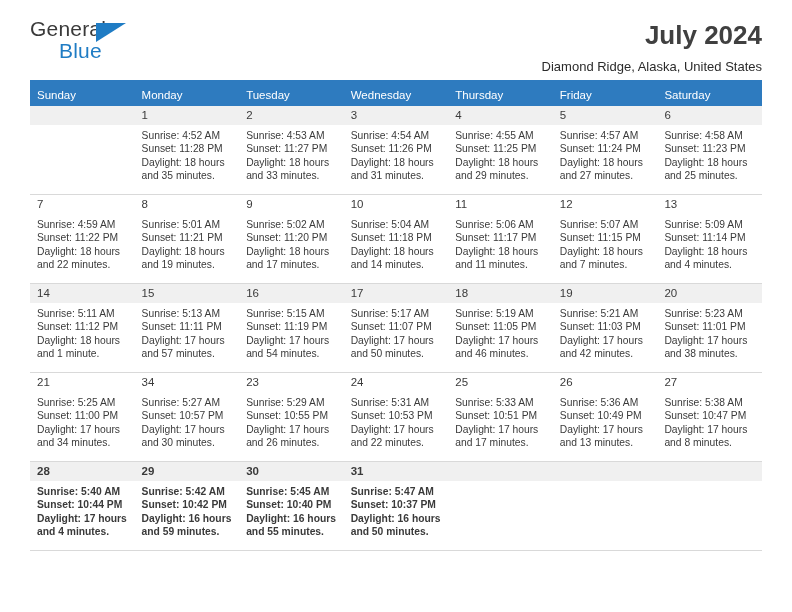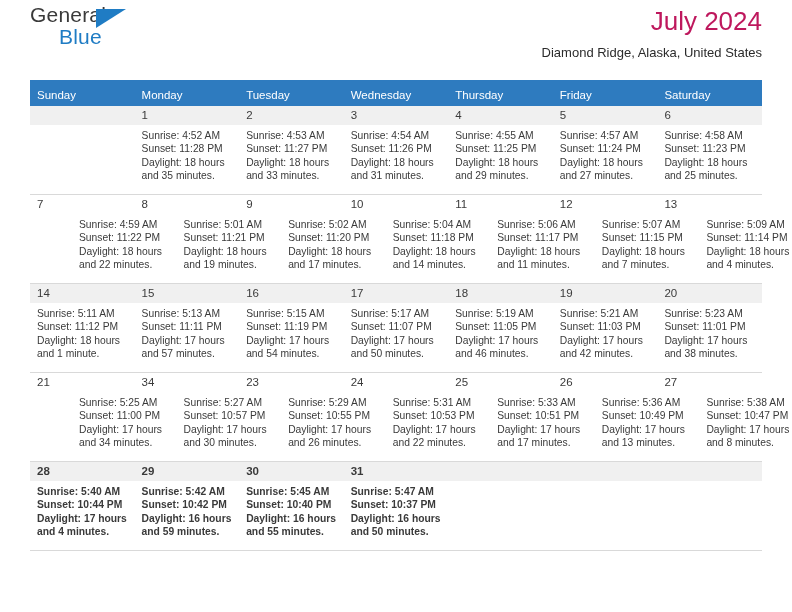--- a/index.html
+++ b/index.html
@@ -21,21 +21,21 @@
     box-sizing: border-box;
     padding: 0 30px;
   }
 
   
   .header {
     display: flex;
     align-items: flex-start;
     justify-content: space-between;
     height: 72px;
-    padding-top: 4px;
+    padding-top: 18px;
     box-sizing: border-box;
   }
   .logo {
     position: relative;
     width: 110px;
     height: 48px;
     line-height: 1;
   }
   .logo-general {
     font-size: 21px;
@@ -59,22 +59,22 @@
     font-size: 21px;
     color: #1f7cc4;
     letter-spacing: 0.2px;
   }
   .title-block {
     text-align: right;
     padding-top: 2px;
   }
   .cal-title {
     font-size: 26px;
-    color: #be185d;
-    font-weight: normal;
+    color: #404040;
+    font-weight: bold;
     line-height: 30px;
     white-space: nowrap;
   }
   .cal-subtitle {
     font-size: 13px;
     color: #2b2b2b;
     line-height: 20px;
     margin-top: 7px;
     white-space: nowrap;
   }
@@ -114,21 +114,21 @@
     font-size: 11.5px;
     color: #3a3a3a;
     background: #f0f0f0;
     padding: 3px 0 3px 7px;
     line-height: 13px;
     height: 19px;
     box-sizing: border-box;
   }
   tr.week td .daynum { background: #f0f0f0; }
   tr.week.alt td .daynum { background: #ffffff; }
-  tr.week.alt td .detail { background: #ffffff; margin-left: 42px; }
+  tr.week.alt td .detail { background: #ffffff; }
 
   .detail {
     font-size: 10.3px;
     line-height: 13.3px;
     color: #3a3a3a;
     padding: 4px 6px 0 7px;
   }
   .detail div { white-space: nowrap; }
   .empty .daynum { background: #f0f0f0; }
 

